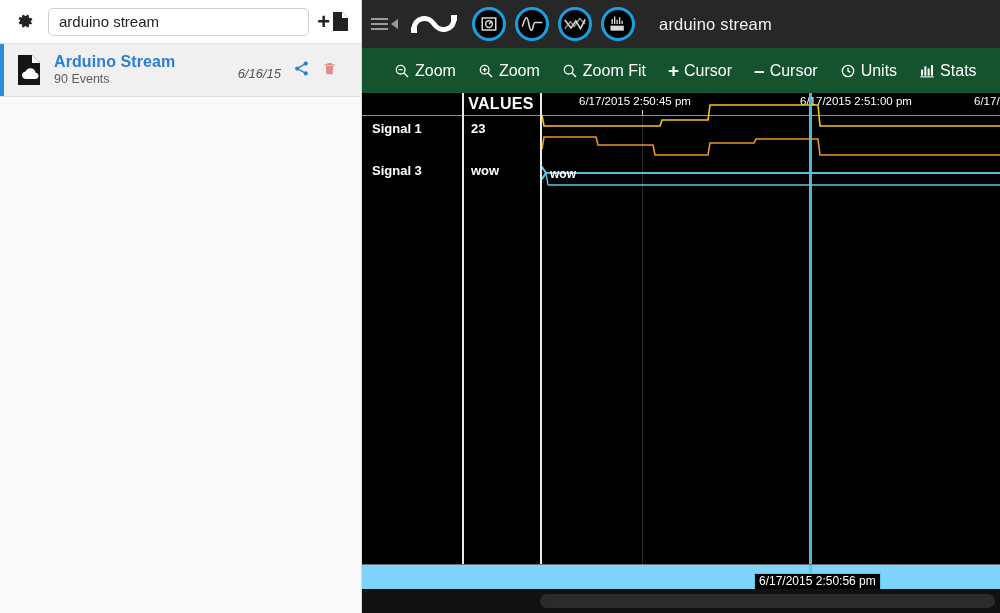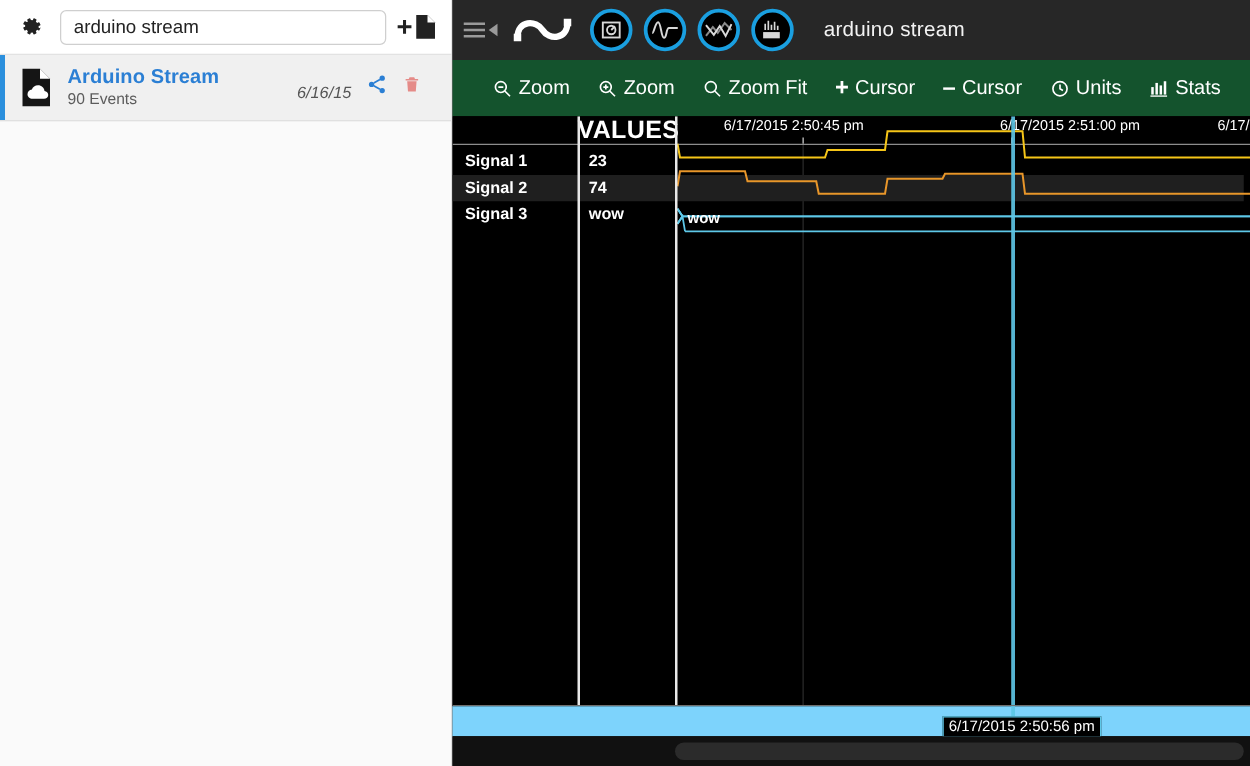--- a/index.html
+++ b/index.html
@@ -94,21 +94,21 @@
   }
   .mi .lbl{line-height:1;}
   .pm-glyph{font-size:19px;font-weight:bold;line-height:1;}
 
   
   .grid-area{position:absolute;left:0;top:93px;width:638px;height:472px;background:#000;overflow:hidden;}
   .col-div{position:absolute;top:0;bottom:0;width:2px;background:#e8e8e8;}
   .hdr-row{position:absolute;left:0;top:0;width:638px;height:22px;}
   .hdr-line{position:absolute;left:0;top:22px;width:638px;height:1px;background:#8d8d8d;}
   .values-hdr{
-    position:absolute;left:100px;top:1px;width:78px;color:#fff;font-size:20px;
+    position:absolute;left:100px;top:1px;width:78px;color:#fff;font-size:16px;
     font-weight:bold;text-align:center;line-height:20px;letter-spacing:.3px;
   }
   .time-lbl{position:absolute;top:2px;color:#fff;font-size:11.5px;white-space:nowrap;}
   .tick{position:absolute;top:17px;width:1px;height:5px;background:#cfcfcf;}
   .vgrid{position:absolute;top:22px;bottom:0;width:1px;background:#2a2a2a;}
 
   .srow{position:absolute;left:0;width:633px;height:21px;}
   .srow.alt{background:#1f1f1f;}
   .srow .name{position:absolute;left:10px;top:2px;color:#fff;font-size:13px;font-weight:bold;}
   .srow .val{position:absolute;left:109px;top:2px;color:#fff;font-size:13px;font-weight:bold;}
@@ -310,24 +310,20 @@
         <div class="time-lbl" style="left:438px">6/17/2015 2:51:00 pm</div>
         <div class="time-lbl" style="left:612px">6/17/2015</div>
         <div class="tick" style="left:280px"></div>
         <div class="tick" style="left:447px"></div>
       </div>
       <div class="hdr-line"></div>
 
       <div class="srow" style="top:26px">
         <span class="name">Signal 1</span>
         <span class="val">23</span>
-      </div>
-      <div class="srow alt" style="top:47px">
-        <span class="name">Signal 2</span>
-        <span class="val">74</span>
       </div>
       <div class="srow" style="top:68px">
         <span class="name">Signal 3</span>
         <span class="val">wow</span>
       </div>
 
       <div class="wave">
         <svg width="460" height="110" viewBox="0 0 460 110">
 
           <polyline fill="none" stroke="#f5c518" stroke-width="1.6" points="2,22 4,33 120,33 122,27 168,27 170,12 278,12 280,33 460,33"></polyline>

